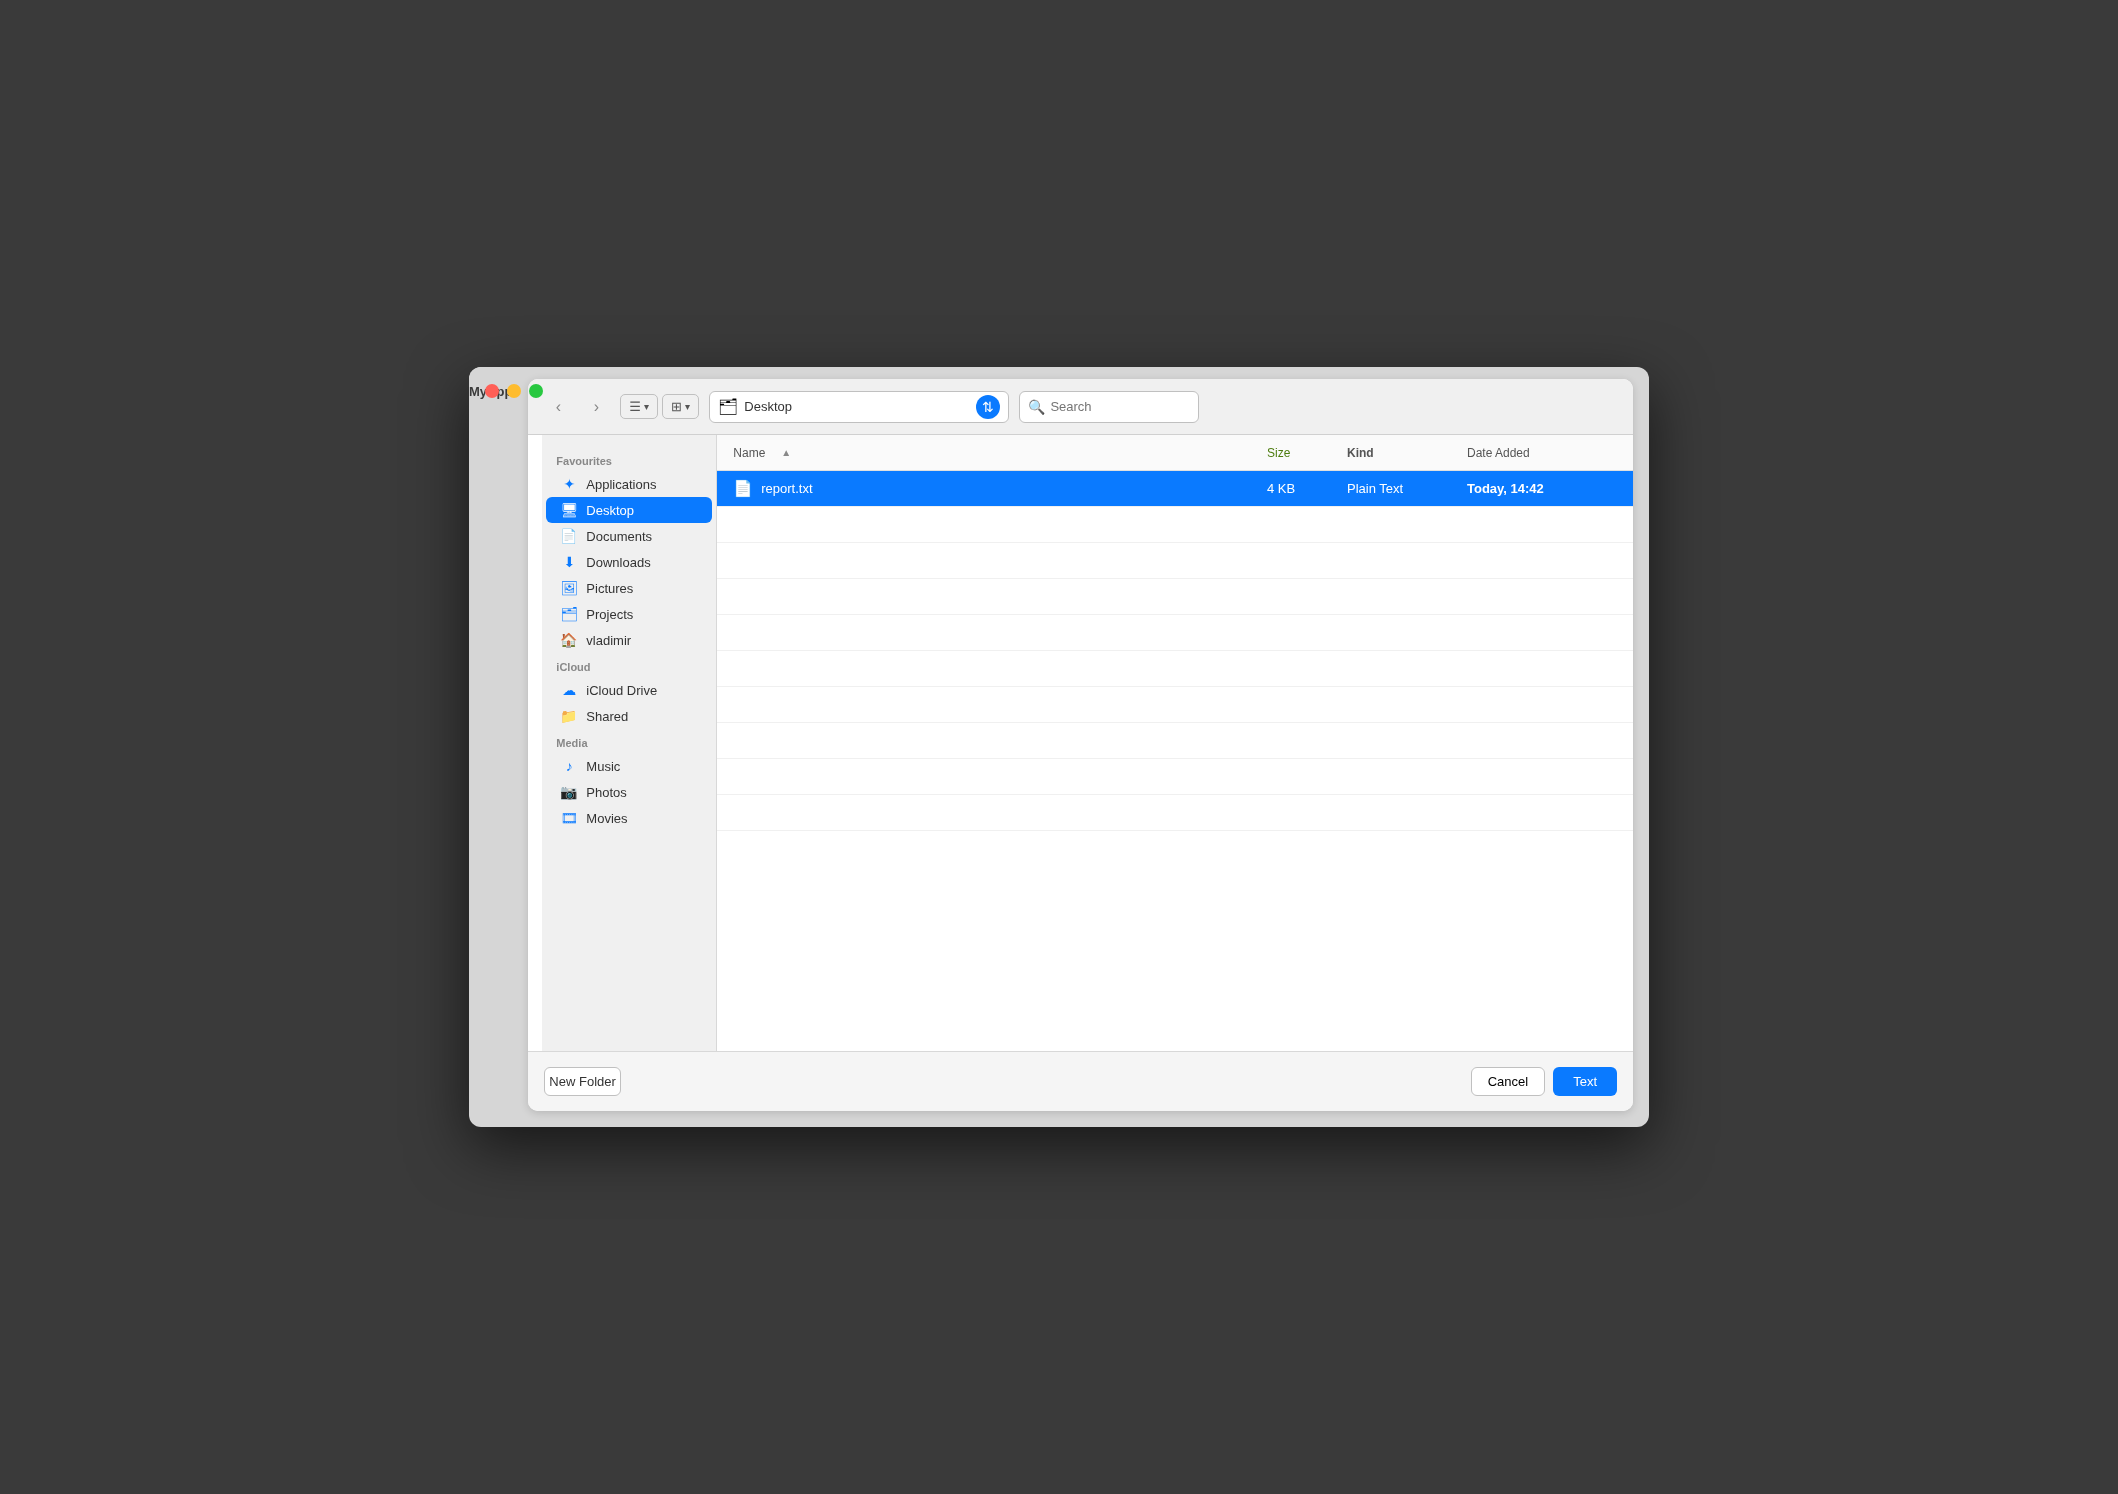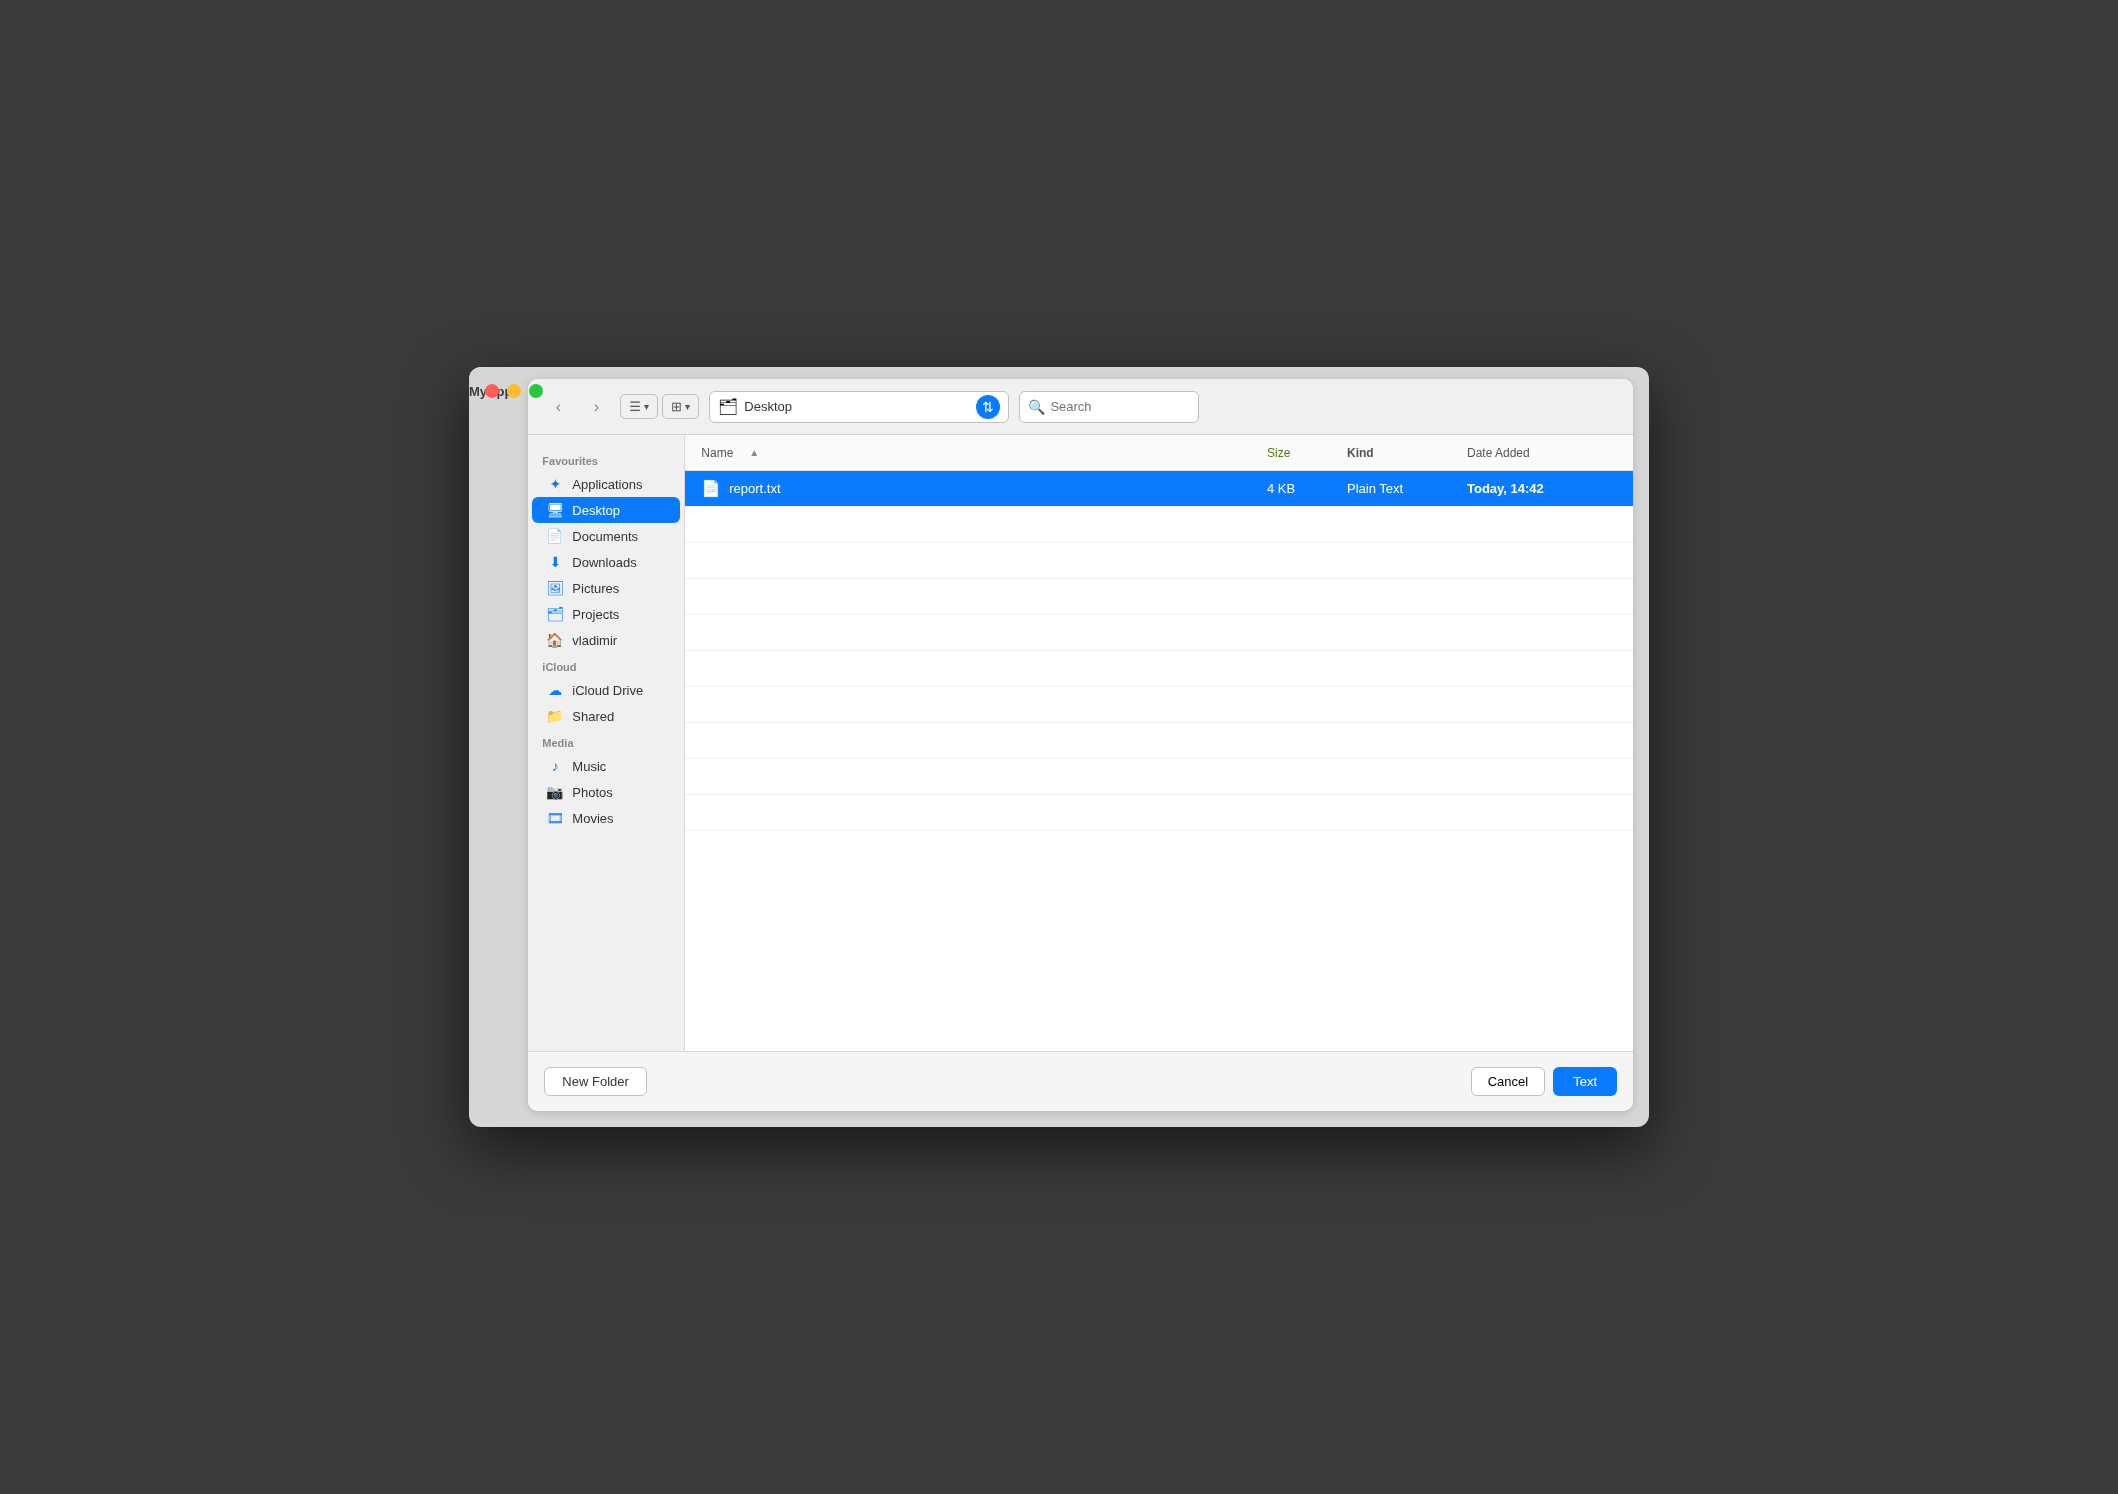--- a/index.html
+++ b/index.html
@@ -160,26 +160,27 @@
       color: #c2410c;
       background: transparent;
       width: 120px;
     }
     .content-area {
       flex: 1;
       display: flex;
       overflow: hidden;
     }
     .sidebar {
-      width: 157px;
+      width: 175px;
       background: #f0f0f0;
       border-right: 1px solid #d8d8d8;
       padding: 12px 0;
       overflow-y: auto;
       flex-shrink: 0;
+      margin-left: 14px;
     }
     .sidebar-section-label {
       font-size: 11px;
       font-weight: 600;
       color: #888;
       padding: 8px 14px 4px 14px;
       text-transform: none;
     }
     .sidebar-item {
       display: flex;
@@ -268,21 +269,21 @@
       display: flex;
       align-items: center;
       justify-content: space-between;
       padding: 0 16px;
       flex-shrink: 0;
     }
     .btn-new-folder {
       background: white;
       border: 1px solid #c0c0c0;
       border-radius: 6px;
-      padding: 6px 17px;
+      padding: 6px 4px;
       font-size: 13px;
       color: #333;
       cursor: pointer;
     }
     .footer-right { display: flex; gap: 8px; }
     .btn-cancel {
       background: white;
       border: 1px solid #c0c0c0;
       border-radius: 6px;
       padding: 6px 16px;

